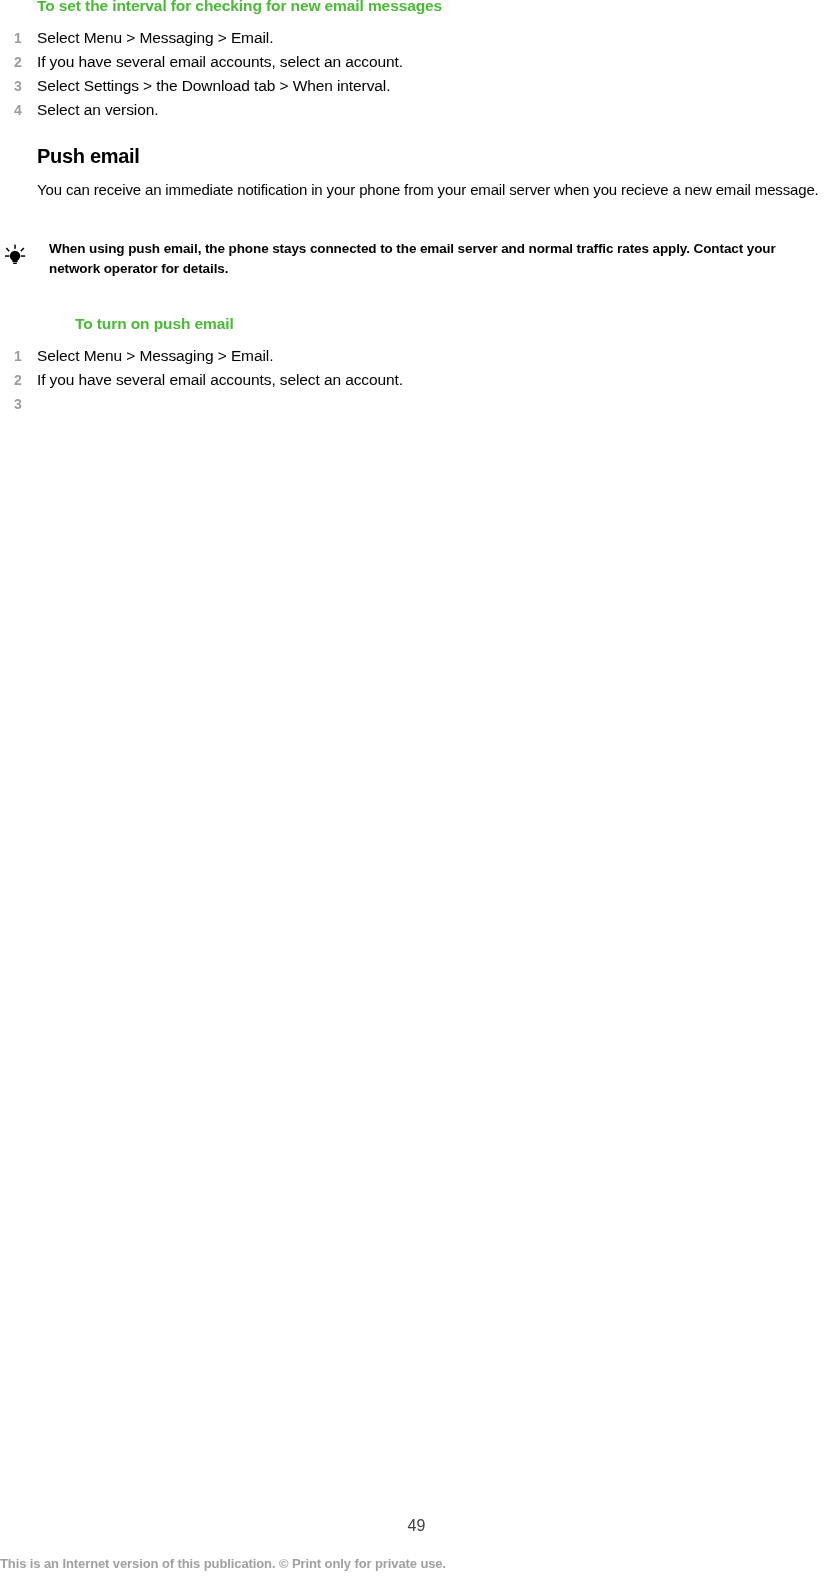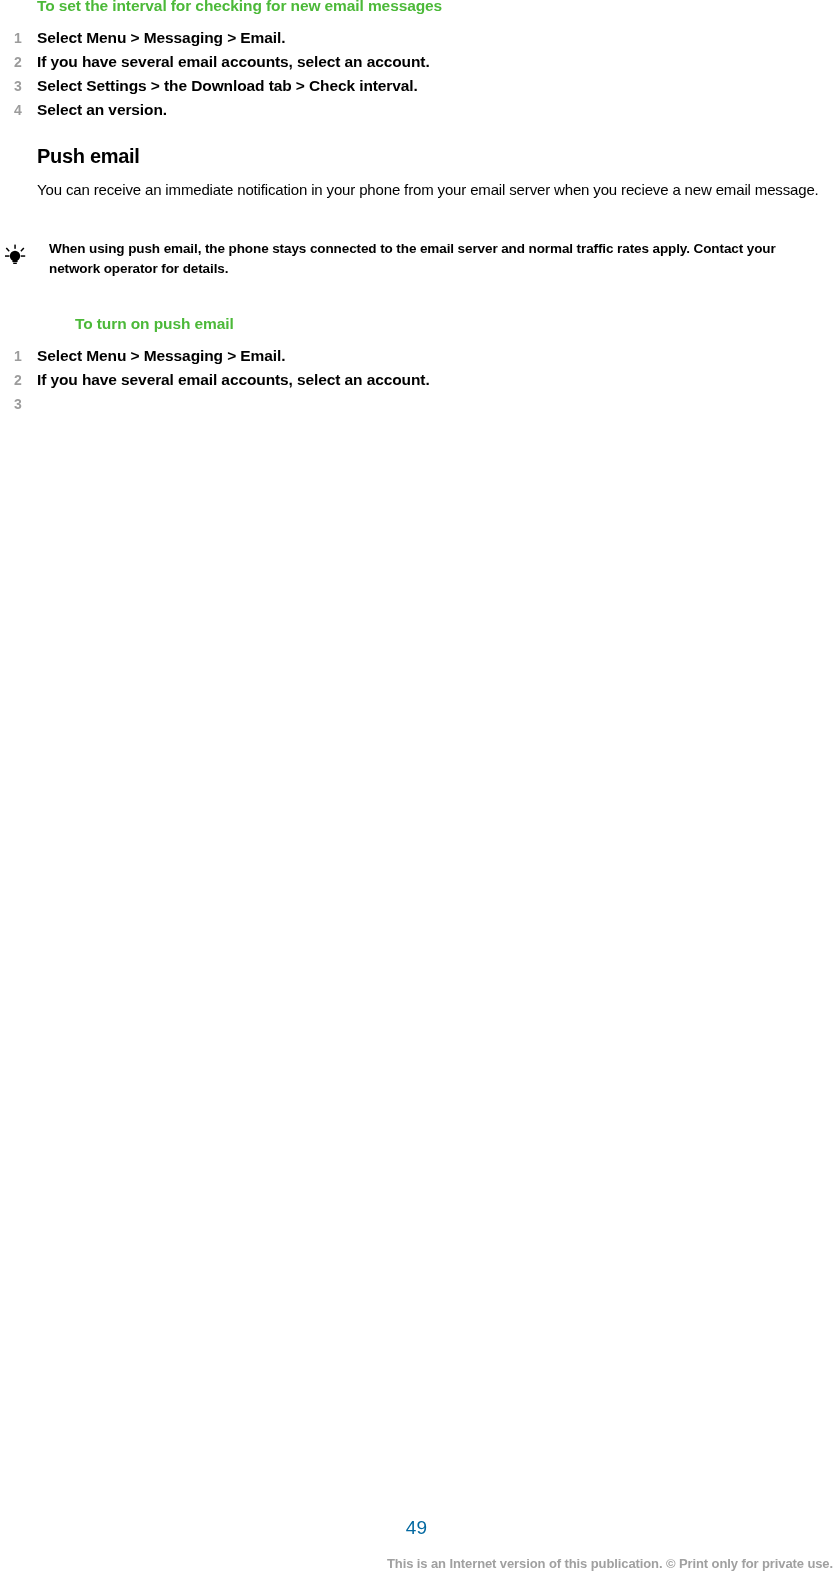--- a/index.html
+++ b/index.html
@@ -65,22 +65,22 @@
     position: absolute;
     left: 14px;
     top: 0;
     width: 14px;
     text-align: left;
     font-size: 14px;
     font-weight: bold;
     color: #9c9c9c;
     line-height: 24px;
   }
-  .step b { font-weight: bold; }
-  .step .gt { font-weight: bold; }
+  .step b { font-weight: normal; }
+  .step .gt { font-weight: normal; }
 
   
   .body-para {
     position: absolute;
     left: 37px;
     width: 786px;
     font-size: 15px;
     line-height: 20px;
     color: #000000;
     letter-spacing: -0.15px;
@@ -109,47 +109,47 @@
     letter-spacing: -0.1px;
   }
 
   
   .page-number {
     position: absolute;
     left: 0;
     top: 1517px;
     width: 833px;
     text-align: center;
-    font-size: 19px;
-    color: #0369a1;
+    font-size: 16px;
+    color: #404040;
     letter-spacing: 0.2px;
   }
   .footer-note {
     position: absolute;
     left: 0;
     top: 1556px;
     width: 833px;
-    text-align: right;
+    text-align: left;
     font-size: 13px;
     font-weight: bold;
     color: #a0a0a0;
     letter-spacing: -0.1px;
   }
 </style>
 </head>
 <body>
 
 <div class="page">
 
   <div class="proc-heading" style="top:-3px;">To set the interval for checking for new email messages</div>
 
   <div class="steps" id="steps1" style="top:26px;">
       <div class="step"><span class="num">1</span><span><span class="gt">Select </span><b>Menu</b><span class="gt"> &gt; </span><b>Messaging</b><span class="gt"> &gt; </span><b>Email</b><span class="gt">.</span></span></div>
       <div class="step"><span class="num">2</span><span><span class="gt">If you have several email accounts, select an account.</span></span></div>
-      <div class="step"><span class="num">3</span><span><span class="gt">Select </span><b>Settings</b><span class="gt"> &gt; the </span><b>Download</b><span class="gt"> tab &gt; </span><b>Check interval</b><span class="gt">.</span></span></div>
+      <div class="step"><span class="num">3</span><span><span class="gt">Select </span><b>Settings</b><span class="gt"> &gt; the </span><b>Download</b><span class="gt"> tab &gt; </span><b>When interval</b><span class="gt">.</span></span></div>
       <div class="step"><span class="num">4</span><span><span class="gt">Select an version.</span></span></div>
     </div>
 
   <div class="section-heading" style="top:144px;">Push email</div>
 
   <div class="body-para" style="top:180px;">You can receive an immediate notification in your phone from your email server when you recieve a new email message.</div>
 
   <div class="tip" style="top:239px;">
     <div class="tip-icon">
       <svg viewBox="0 0 26 26" width="26" height="26" aria-hidden="true">

